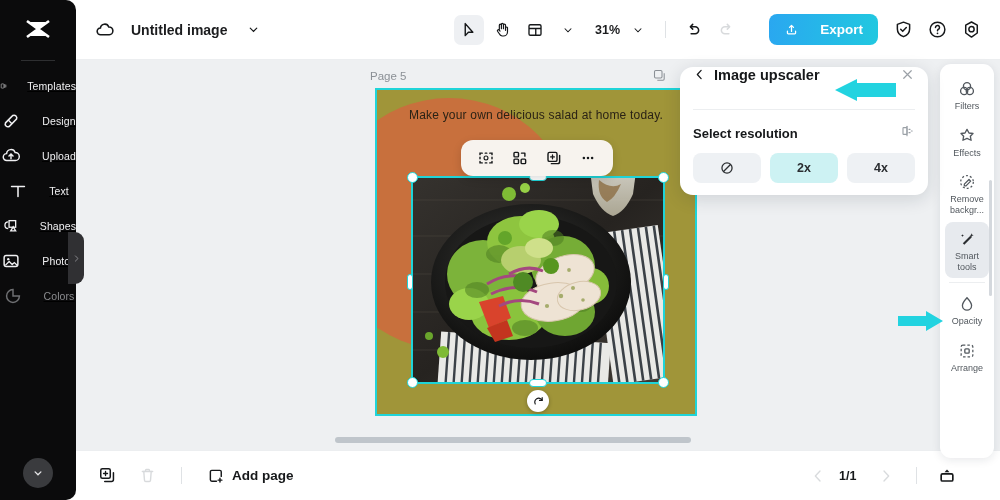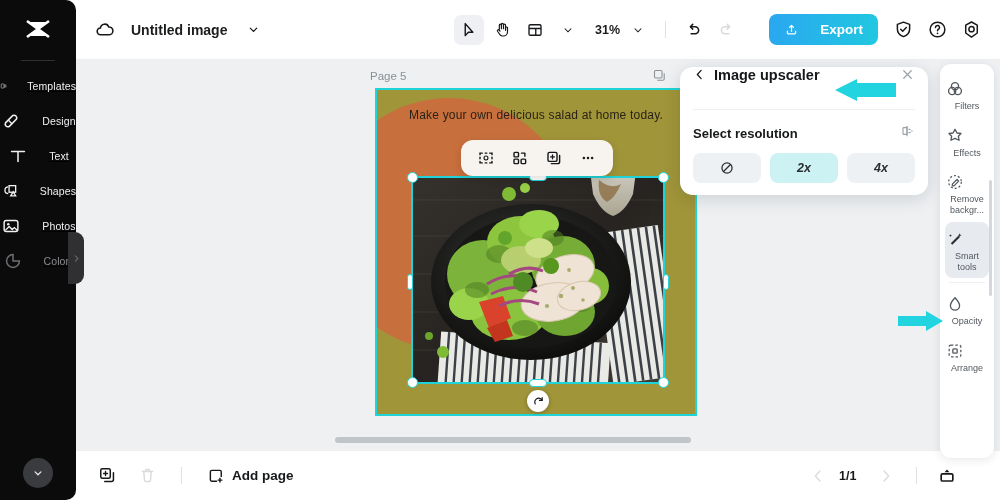--- a/index.html
+++ b/index.html
@@ -131,37 +131,37 @@
     background: #fff; border-radius: 13px; box-shadow: 0 4px 18px rgba(15,25,40,.14);
     z-index: 50;
   }
   .panel-head { display: flex; align-items: flex-start; height: 42px; padding: 0 13px; }
   .panel-title { font-size: 14.5px; font-weight: 700; color: #16181a; margin-left: 8px; }
   .panel-close { margin-left: auto; cursor: pointer; }
   .panel-rule { height: 1px; background: #eceef0; margin: 0 13px; }
   .panel-row { display: flex; align-items: center; padding: 13px 13px 0; }
   .panel-row-label { font-size: 13px; font-weight: 700; color: #16181a; }
   .panel-row-icon { margin-left: auto; cursor: pointer; }
-  .res-row { display: flex; gap: 9px; padding: 10px 13px 0; font-style: italic; }
+  .res-row { display: flex; gap: 9px; padding: 10px 13px 0; }
   .res-btn {
     flex: 1; height: 30px; border-radius: 8px; background: #eef1f4;
     display: flex; align-items: center; justify-content: center; cursor: pointer;
     font-size: 12.5px; font-weight: 600; color: #2b2e31;
   }
   .res-btn.selected { background: #cdf2f3; }
   .arrow-cyan { position: absolute; z-index: 55; }
 
   
   .right-rail {
     position: absolute; right: 6px; top: 64px; width: 54px; height: 394px;
     background: #fff; border-radius: 11px; box-shadow: 0 2px 10px rgba(20,30,45,.10);
     padding-top: 8px; overflow: hidden; z-index: 35;
   }
   .rr-item {
-    display: flex; flex-direction: column; justify-content: center;
+    display: flex; flex-direction: column; align-items: center; justify-content: center;
     gap: 2px; padding: 7px 0 6px; margin: 0 5px 1px; border-radius: 8px; cursor: pointer;
   }
   .rr-item.selected { background: #e7eaee; }
   .rr-label { font-size: 9px; color: #52585e; text-align: center; line-height: 10.5px; }
   .rr-div { height: 1px; background: #eceef0; margin: 4px 9px; }
   .rr-scroll {
     position: absolute; right: 2px; top: 116px; width: 3px; height: 116px;
     background: #d4d8dd; border-radius: 2px;
   }
 
@@ -202,20 +202,27 @@
     </div>
 
     <div class="rail-item">
       <svg class="rail-icon" viewBox="0 0 24 24">
         <path d="M6 14 L14 6 a3 3 0 014 4 L10 18 a3 3 0 01-4-4z" fill="none" stroke="#f0f0f2" stroke-width="1.7"></path>
         <path d="M9 11l4 4" stroke="#f0f0f2" stroke-width="1.5"></path>
       </svg>
       <span class="ri-label">Design</span>
     </div>
 
+    <div class="rail-item">
+      <svg class="rail-icon" viewBox="0 0 24 24">
+        <path d="M7.5 17a3.8 3.8 0 01-.3-7.6 4.8 4.8 0 019.3-1.2A3.6 3.6 0 0116.8 17z" fill="none" stroke="#f0f0f2" stroke-width="1.6"></path>
+        <path d="M12 15v-5M9.8 12.1L12 9.9l2.2 2.2" fill="none" stroke="#f0f0f2" stroke-width="1.6" stroke-linecap="round"></path>
+      </svg>
+      <span class="ri-label">Upload</span>
+    </div>
 
     <div class="rail-item">
       <svg class="rail-icon" viewBox="0 0 24 24">
         <path d="M5 7h14M12 7v11" stroke="#f0f0f2" stroke-width="1.7" stroke-linecap="round"></path>
       </svg>
       <span class="ri-label">Text</span>
     </div>
 
     <div class="rail-item">
       <svg class="rail-icon" viewBox="0 0 24 24">

